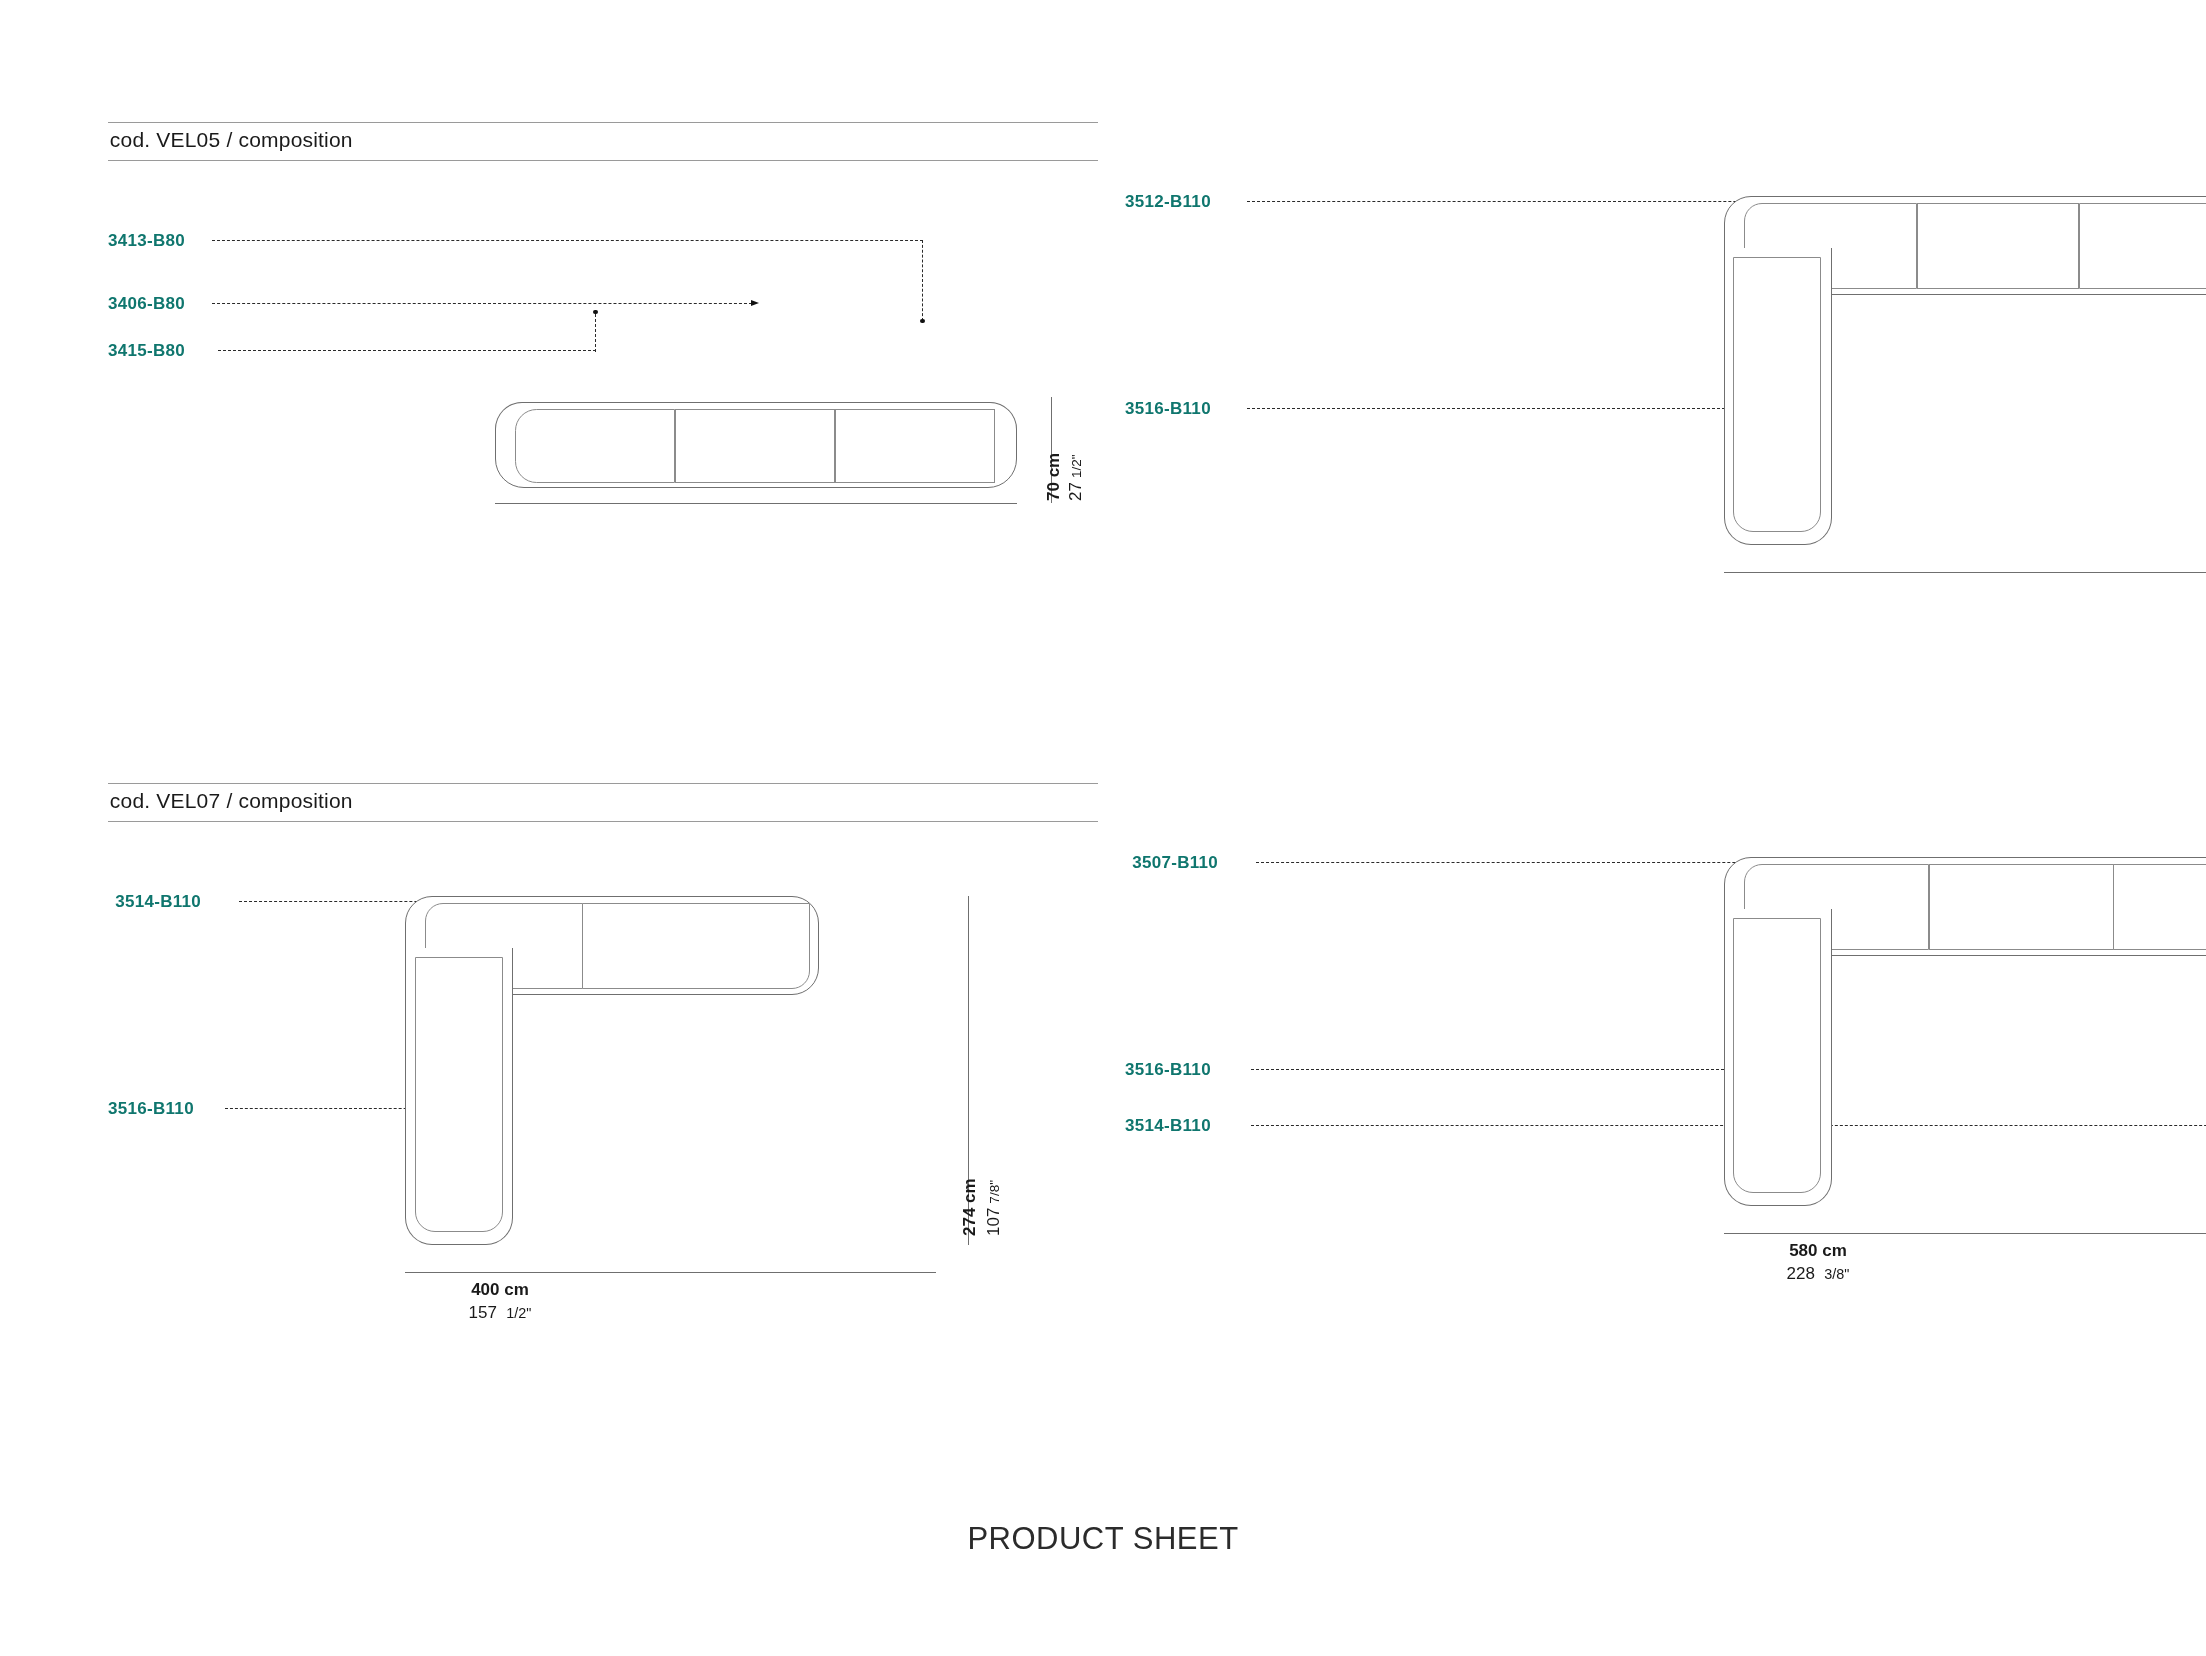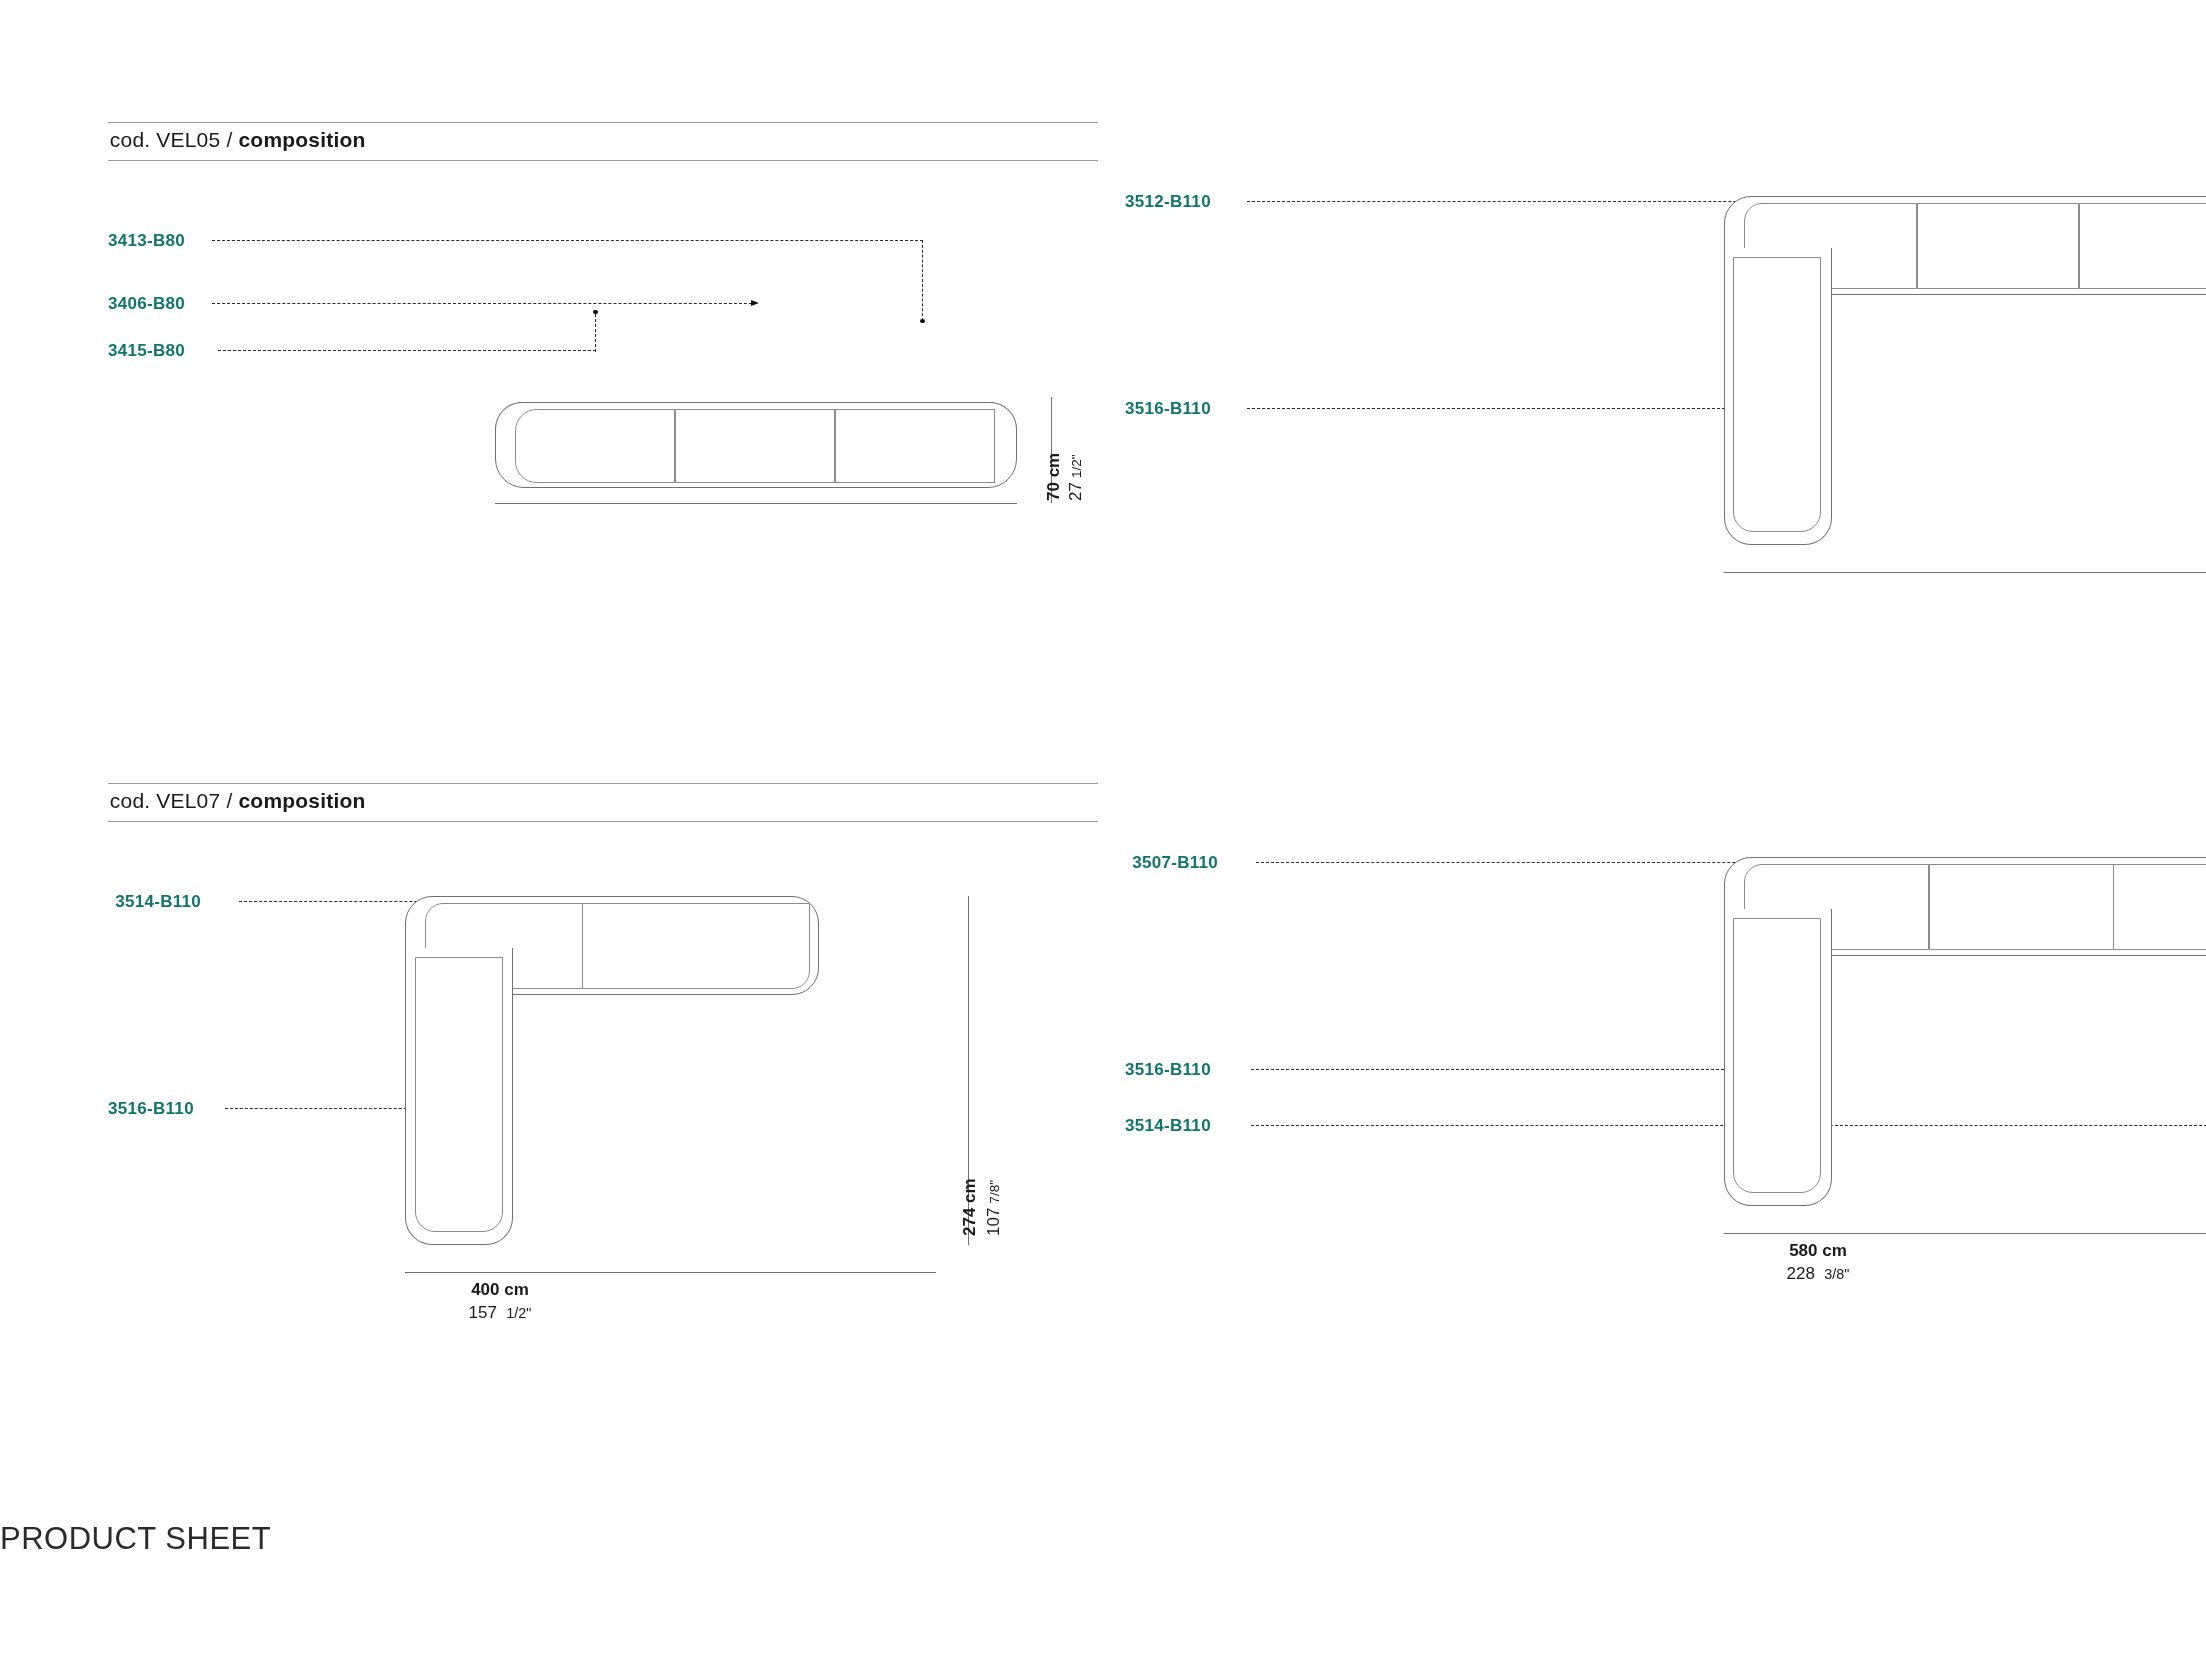--- a/index.html
+++ b/index.html
@@ -29,21 +29,21 @@
   .panel-header {
     position: relative;
     border-top: 1.4px solid #9a9a9a;
     border-bottom: 1.4px solid #9a9a9a;
     padding: 5.4px 1.8px 7.2px 1.8px;
     font-size: 21px;
     letter-spacing: 0.2px;
     white-space: nowrap;
   }
   .panel-header .code { font-weight: 400; }
-  .panel-header .comp { font-weight: 700; }
+  .panel-header .comp { font-weight: 400; }
 
   .drawing {
     position: relative;
   }
 
   
   .callout {
     position: absolute;
     font-size: 17px;
     font-weight: 700;
@@ -133,20 +133,21 @@
     font-weight: 700;
   }
   .dim-label-v .inch {
     font-size: 17px;
     font-weight: 400;
   }
 
   .footer-title {
     position: absolute;
     width: 100%;
+    text-align: center;
     font-size: 31px;
     letter-spacing: 0.5px;
     color: #2b2b2b;
   }
 </style>
 </head>
 <body>
 
 <div class="sheet">
 

